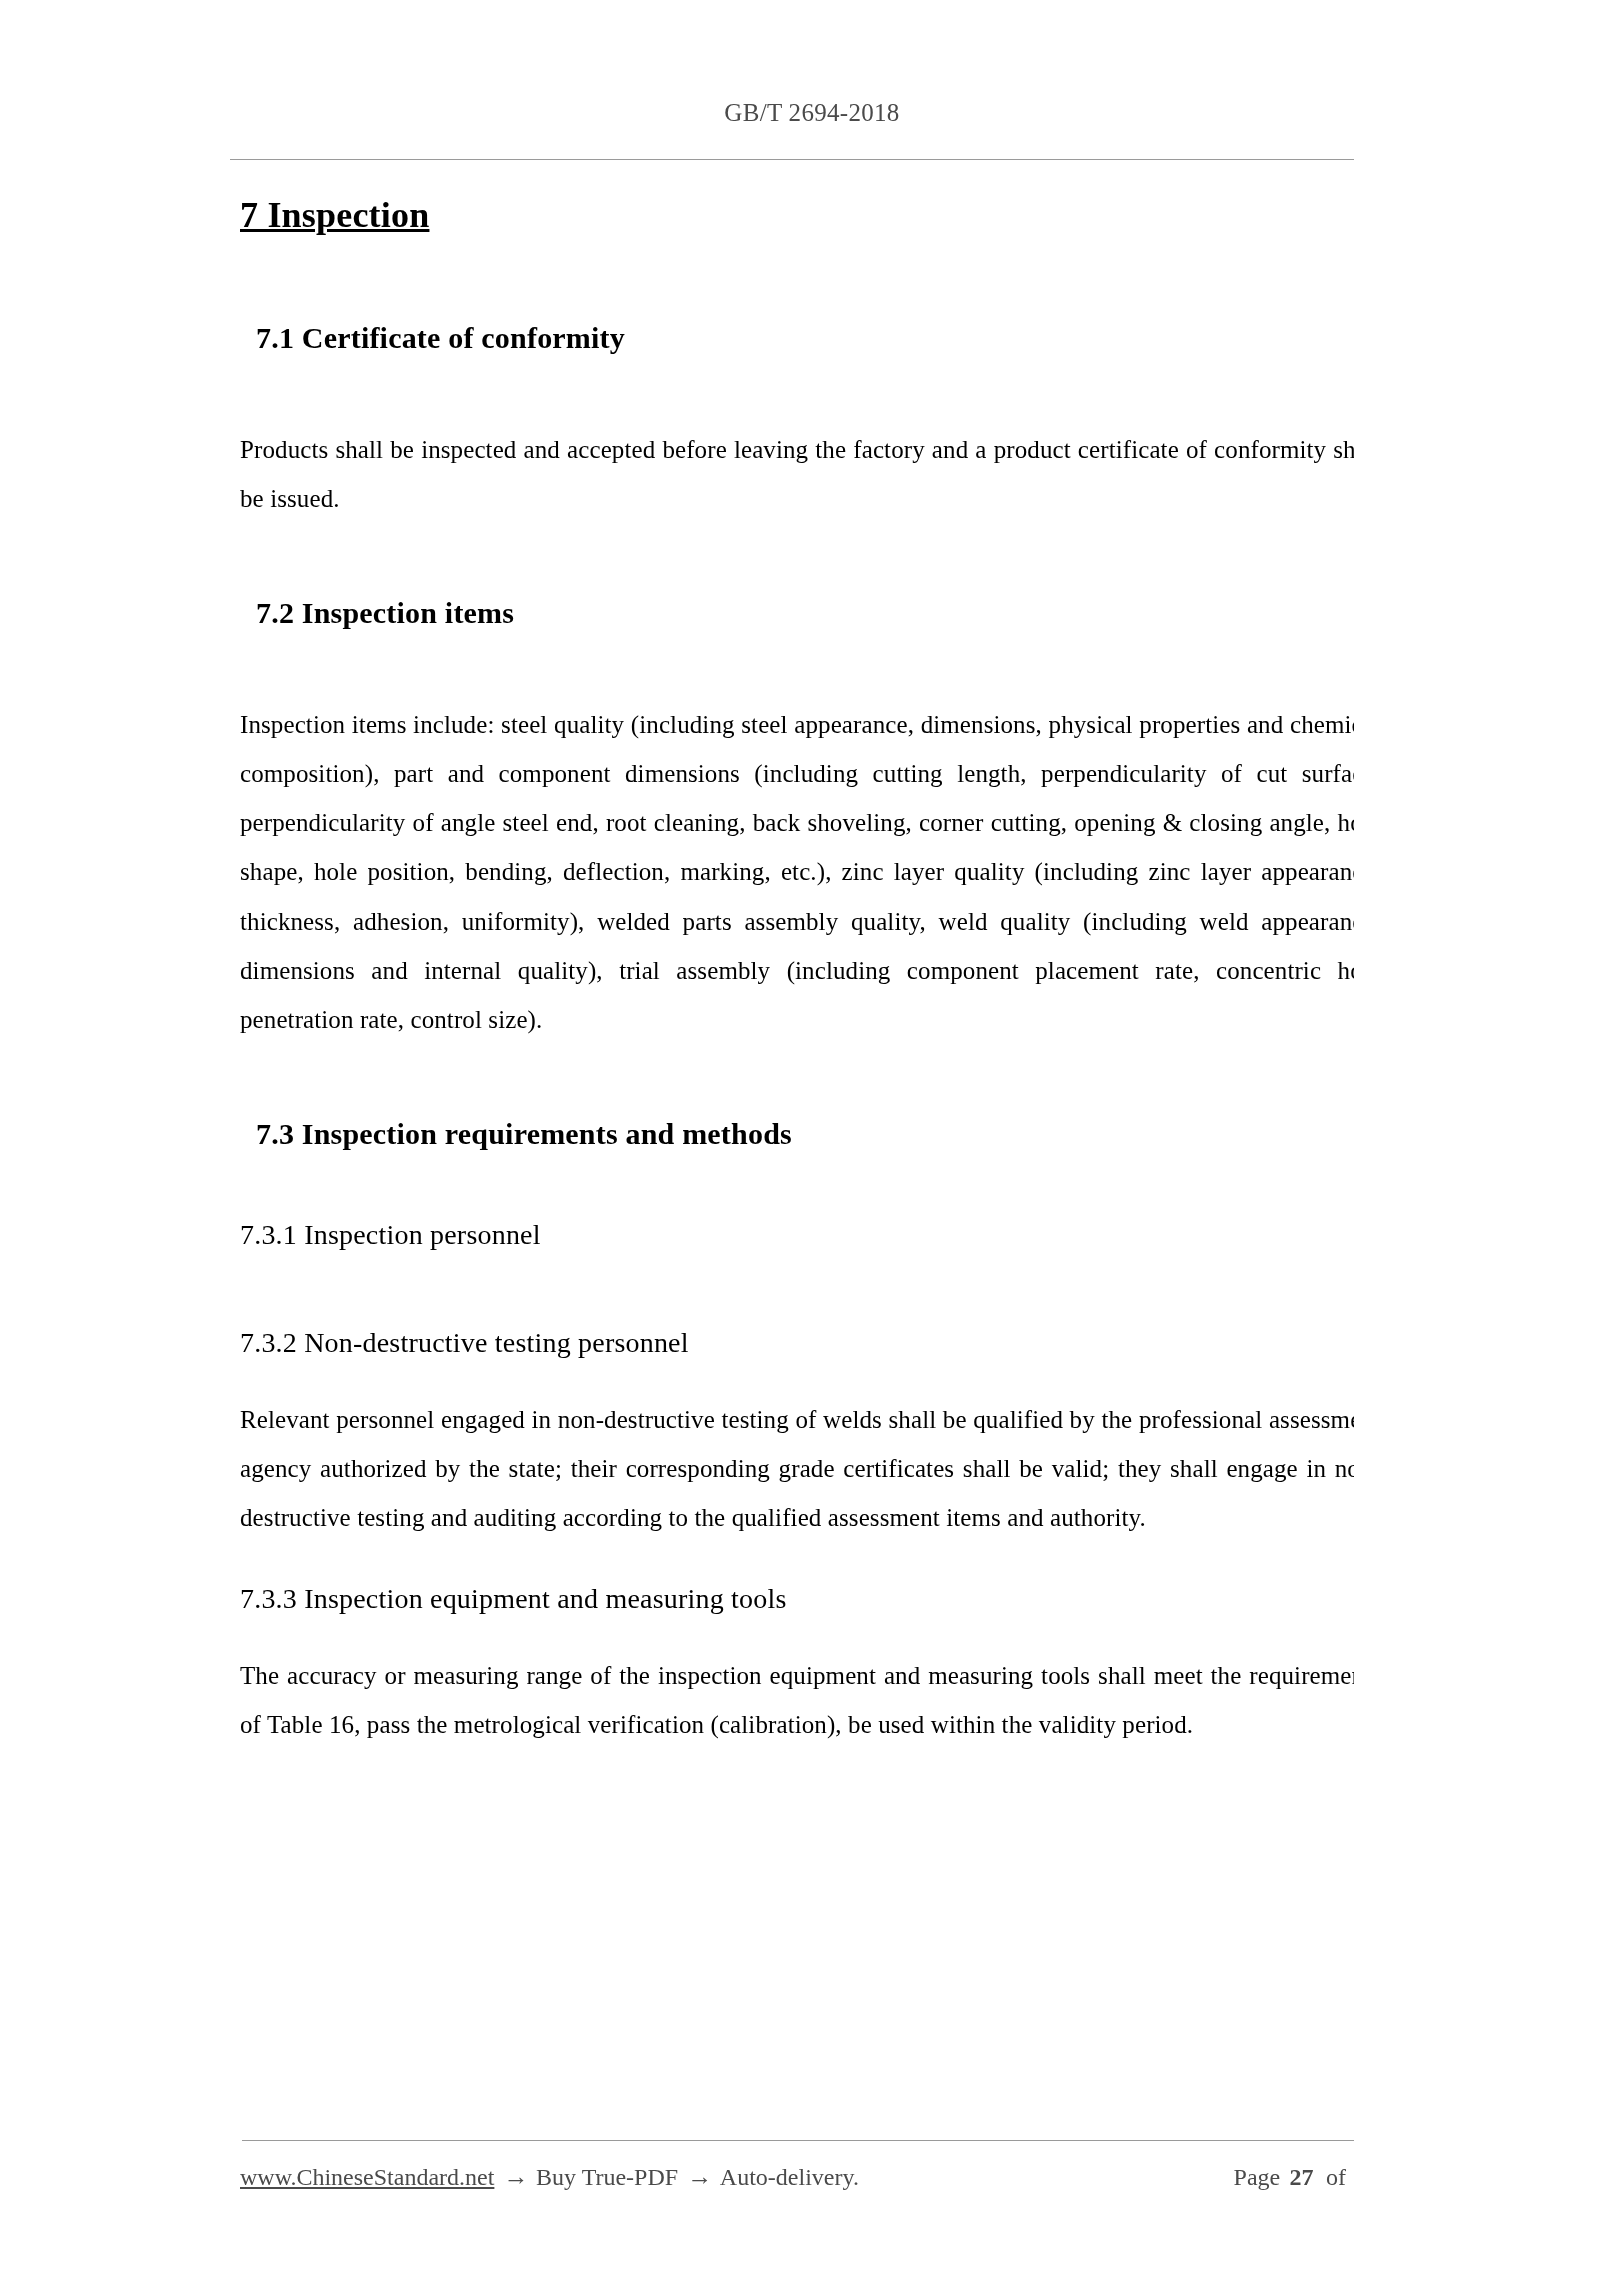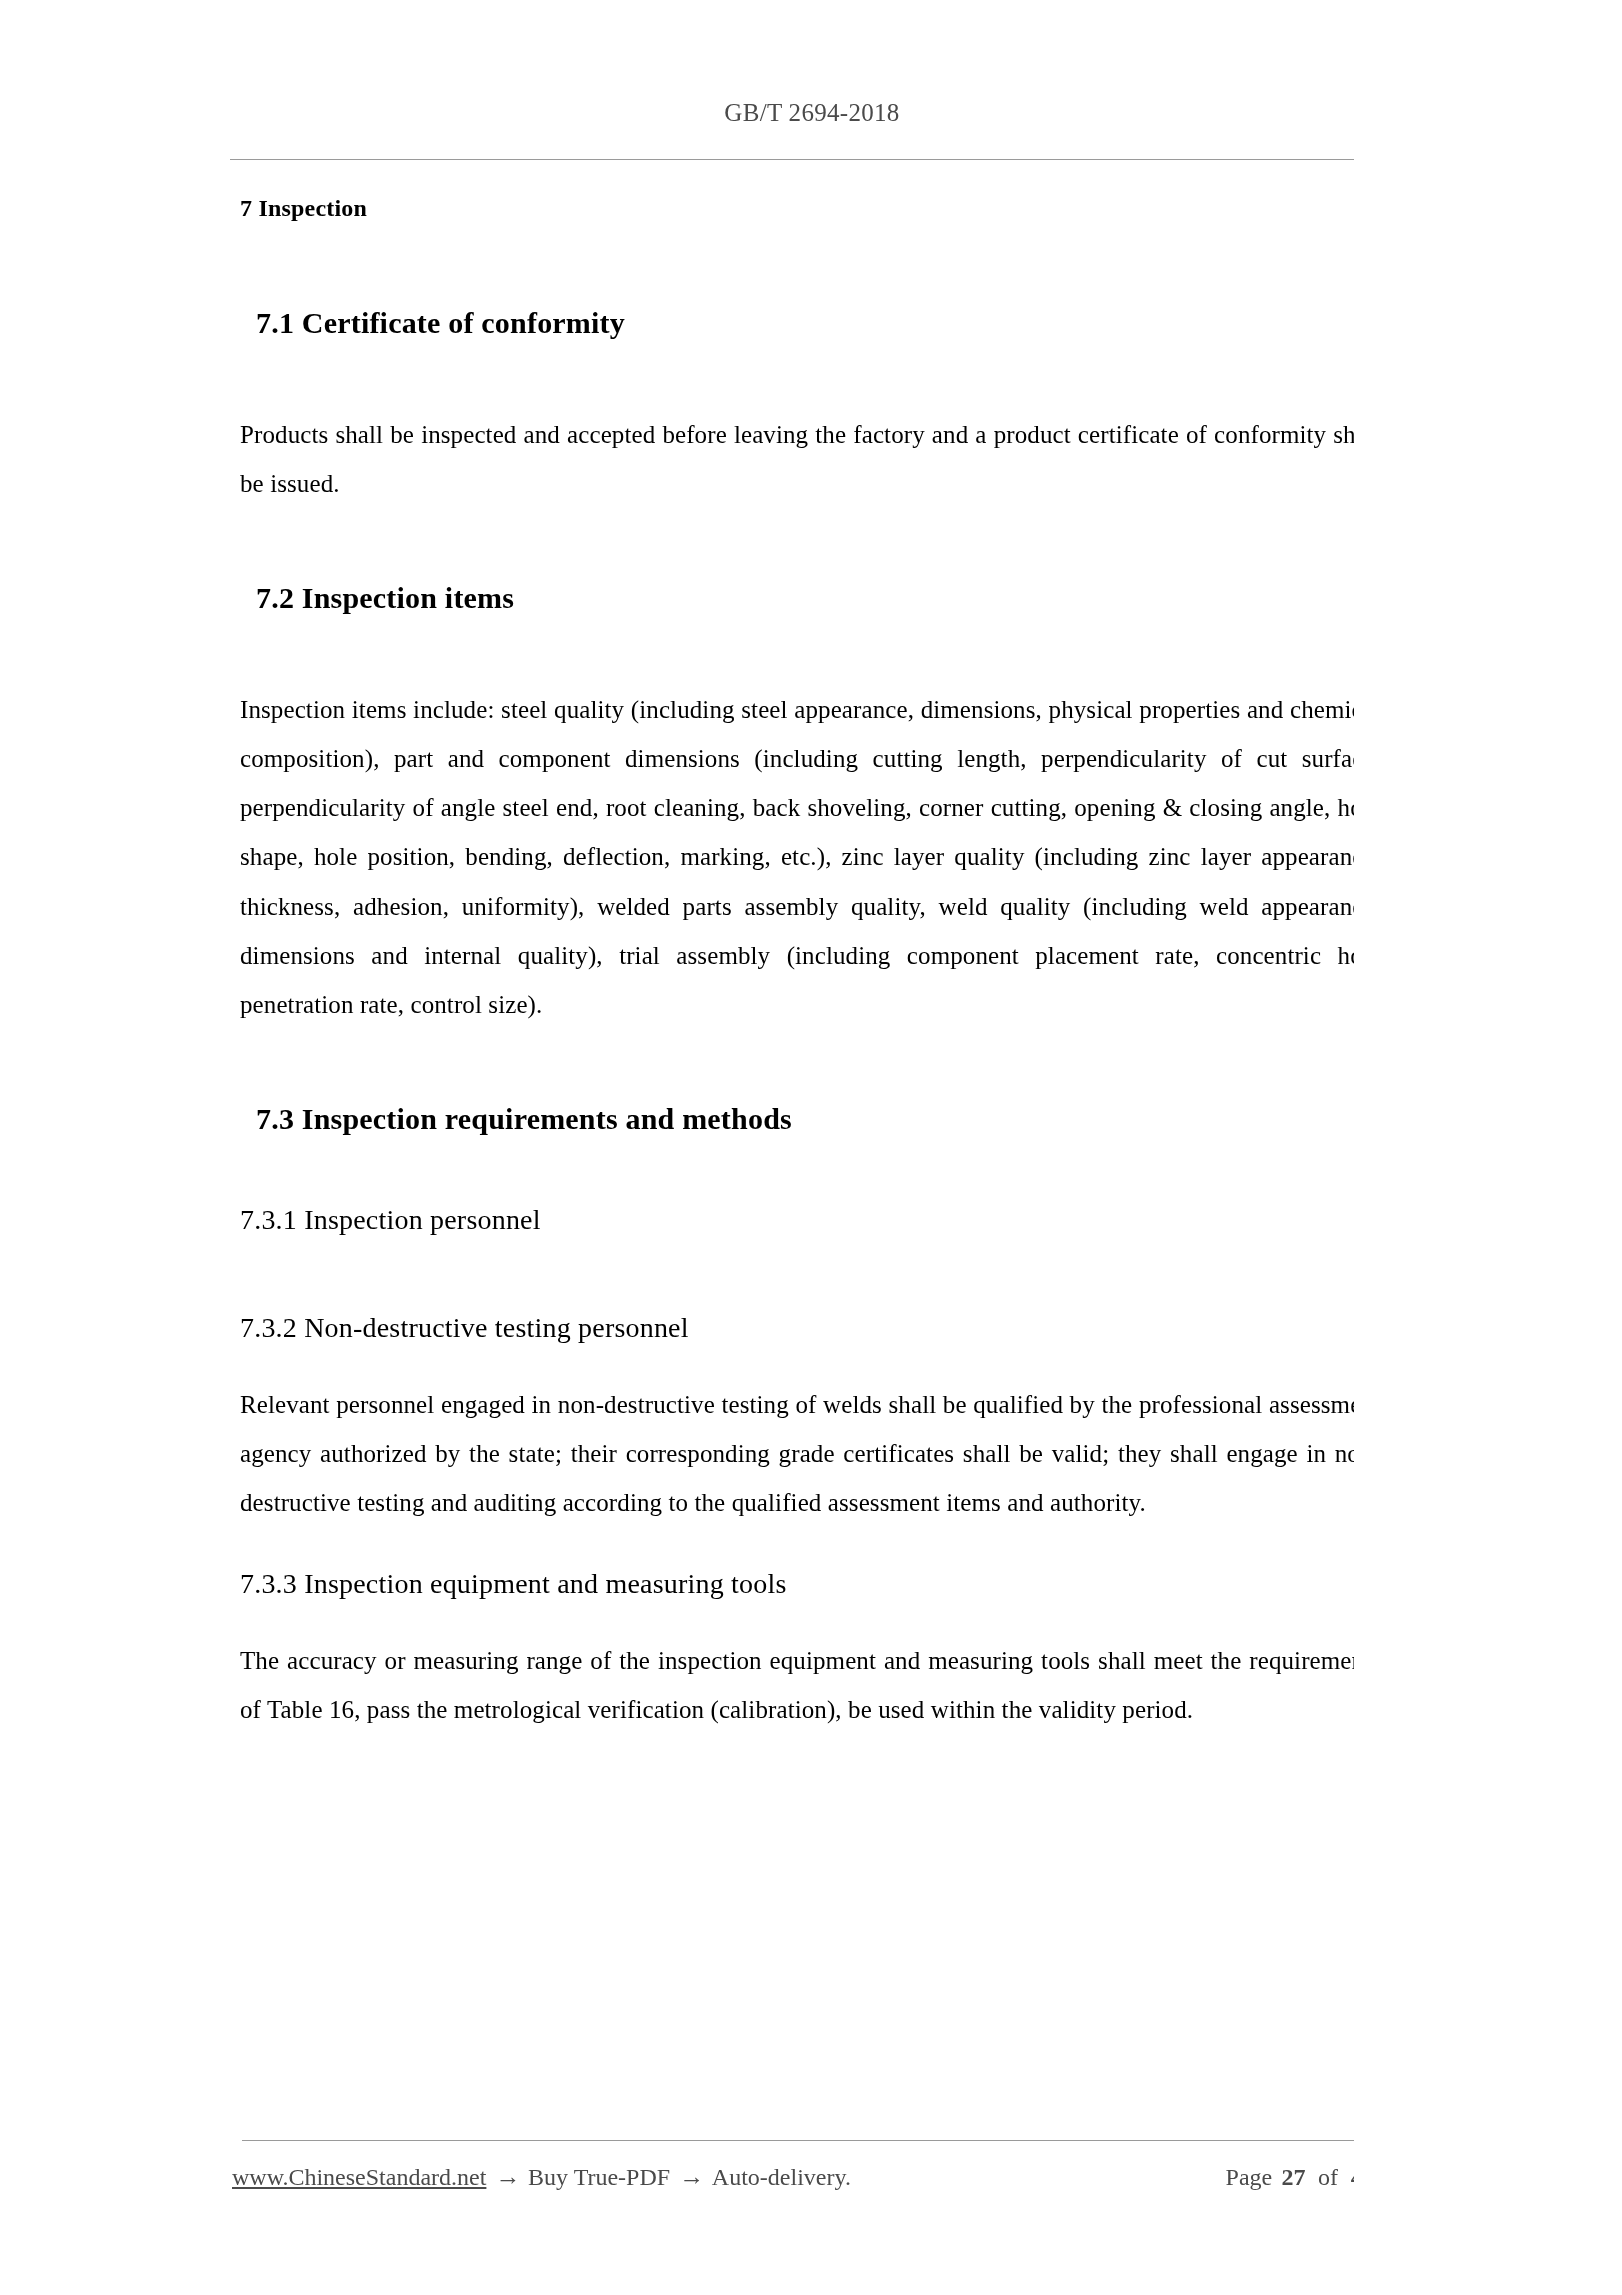--- a/index.html
+++ b/index.html
@@ -46,26 +46,27 @@
 
   
   .content {
     position: absolute;
     left: 240px;
     top: 193px;
     width: 1141px;
   }
 
   h1.sec-h1 {
-    font-size: 24px;
+    font-size: 36px;
     font-weight: bold;
     margin: 0 0 0 0;
     padding: 0;
     line-height: 1.25;
     letter-spacing: 0.2px;
+    text-decoration: underline;
   }
   h2.sec-h2 {
     font-size: 30px;
     font-weight: bold;
     margin: 16px;
     padding: 0;
     line-height: 1.25;
     letter-spacing: 0.2px;
   }
   h3.sec-h3 {
@@ -98,21 +99,21 @@
   .footer-rule {
     position: absolute;
     left: 242px;
     top: 2140px;
     width: 1151px;
     height: 0;
     border-top: 1.7px solid #9a9a9a;
   }
   .page-footer {
     position: absolute;
-    left: 232px;
+    left: 240px;
     top: 2161px;
     width: 1151px;
     display: flex;
     align-items: baseline;
     justify-content: space-between;
     color: #4a4a4a;
     font-size: 24px;
     line-height: 1.3;
   }
   .footer-left {

